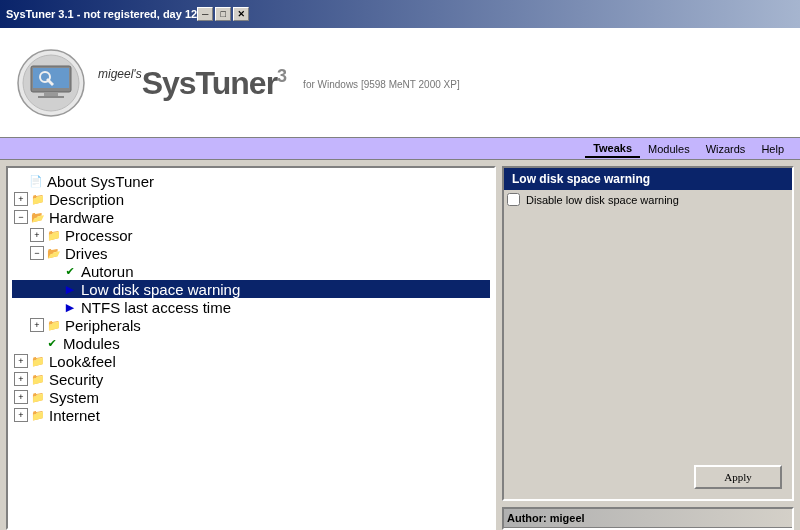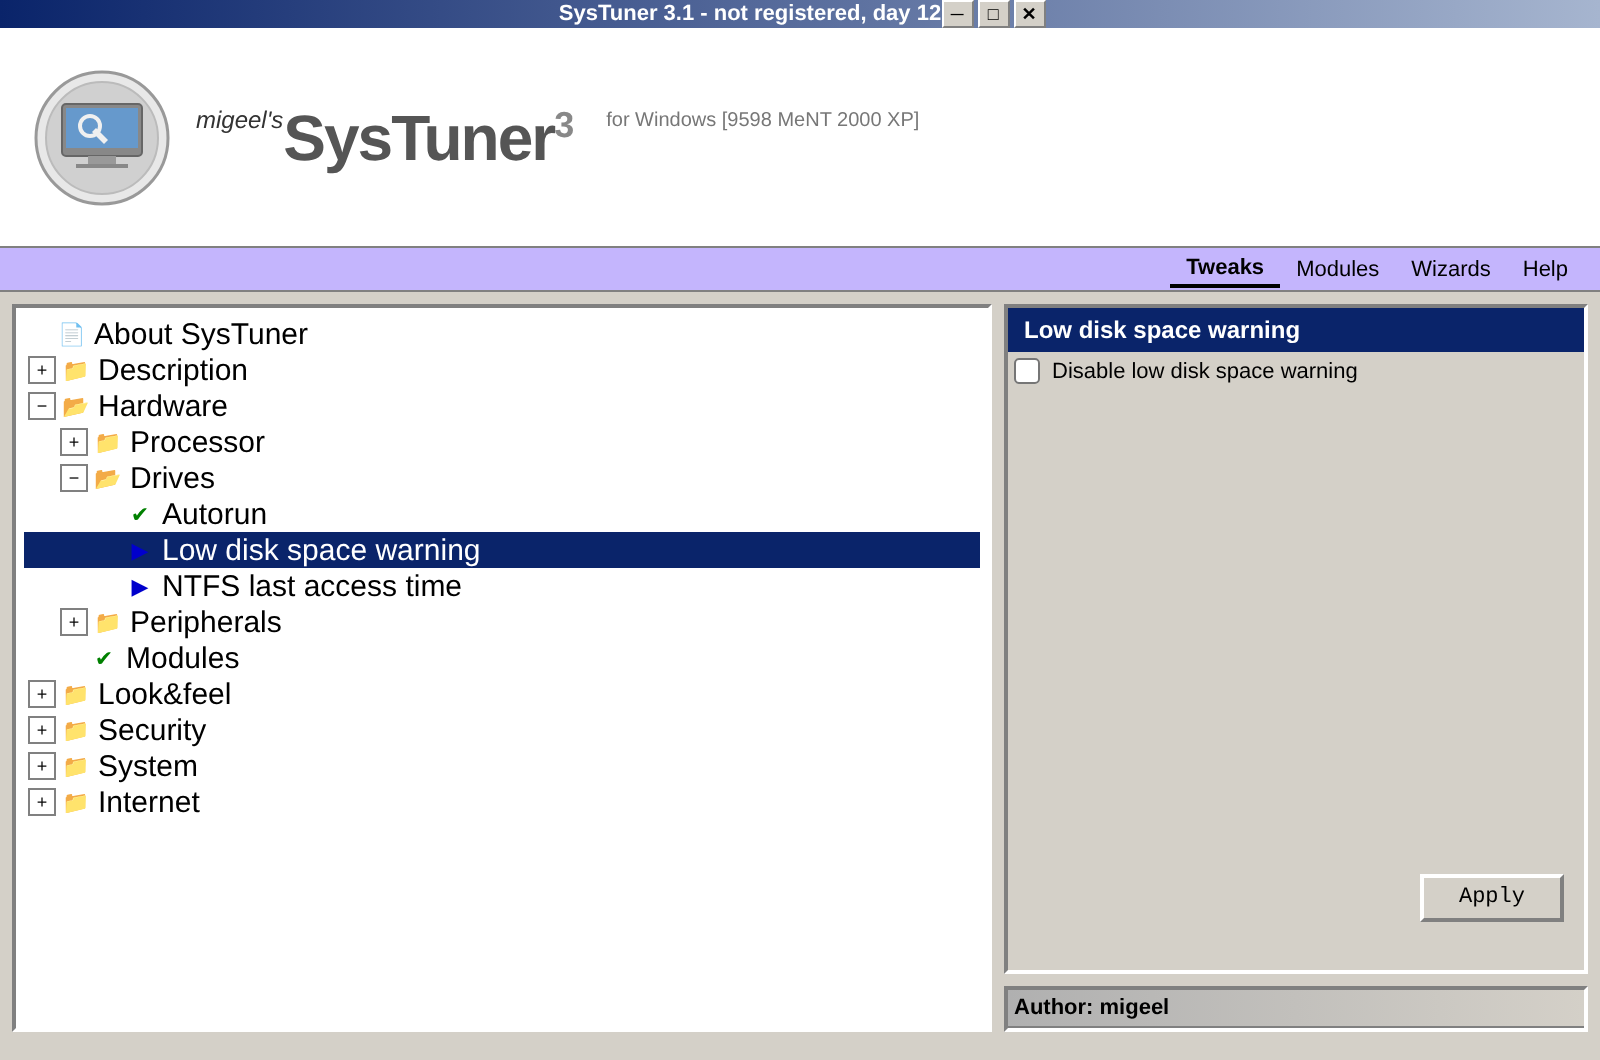--- a/index.html
+++ b/index.html
@@ -10,24 +10,24 @@
       font-family: 'Tahoma', 'MS Sans Serif', sans-serif;
       font-size: 11px;
       color: #000;
       overflow: hidden;
     }
 
     
     .title-bar {
       background: linear-gradient(to right, #0a246a, #a6b5cf);
       color: white;
-      height: 14px;
-      display: flex;
-      align-items: center;
-      justify-content: center;
+      height: 28px;
+      display: flex;
+      align-items: center;
+      justify-content: flex-start;
       padding: 0 4px 0 6px;
       font-size: 11px;
       font-weight: bold;
     }
     .title-bar-buttons {
       display: flex;
       gap: 2px;
     }
     .title-btn {
       width: 16px;
@@ -75,21 +75,21 @@
       letter-spacing: -1px;
     }
     .header-title sup {
       font-size: 18px;
       vertical-align: super;
       color: #888;
     }
     .header-sub {
       font-size: 10px;
       color: #777;
-      margin-top: 2px;
+      margin-top: 12px;
       padding-left: 17px;
     }
 
     
     .menu-bar {
       background: #c4b5fd;
       height: 22px;
       display: flex;
       align-items: center;
       padding: 0 8px;
@@ -209,30 +209,30 @@
       align-items: center;
       gap: 6px;
       margin-bottom: 8px;
     }
     .checkbox-row input[type="checkbox"] {
       width: 13px;
       height: 13px;
     }
     .apply-btn {
       position: absolute;
-      bottom: 24px;
+      bottom: 10px;
       right: 10px;
-      width: 72px;
+      width: 88px;
       height: 24px;
       background: #d4d0c8;
       border: 2px solid;
       border-color: #fff #808080 #808080 #fff;
       cursor: pointer;
       font-size: 11px;
-      font-family: Liberation Mono, monospace;
+      font-family: Liberation Serif, serif;
     }
 
     
     .author-panel {
       border: 2px solid;
       border-color: #808080 #fff #fff #808080;
       background: #d4d0c8;
       margin-top: 6px;
     }
     .author-title {

